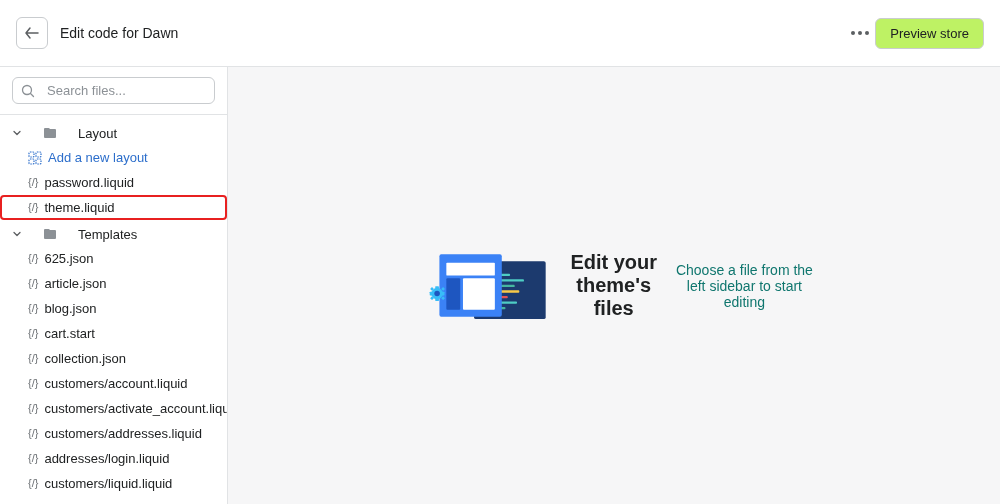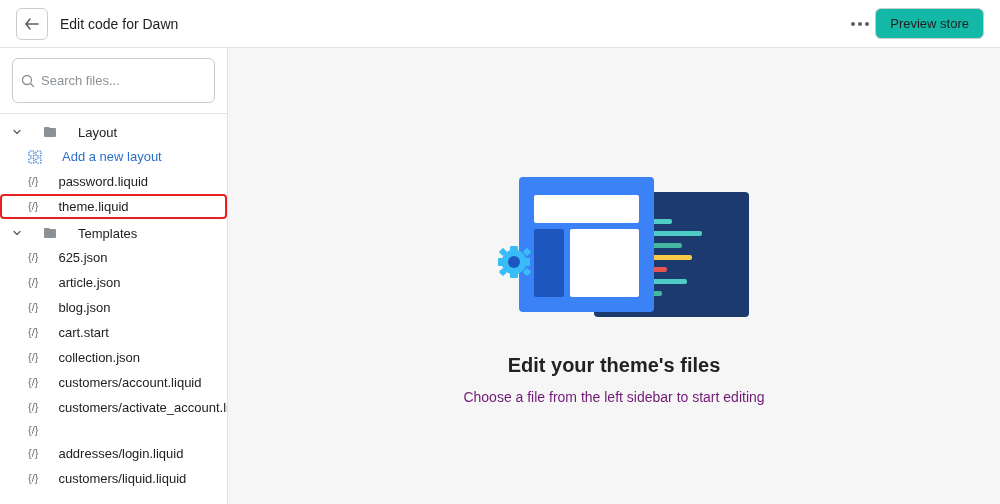--- a/index.html
+++ b/index.html
@@ -1,58 +1,58 @@
 <!DOCTYPE html>
 <html><head>
   <meta charset="utf-8">
   <style>
     * { margin: 0; padding: 0; box-sizing: border-box; }
     body { font-family: -apple-system, BlinkMacSystemFont, 'Segoe UI', sans-serif; font-size: 13px; background: #f6f6f7; display: flex; flex-direction: column; height: 504px; overflow: hidden; }
 
     
     .header {
-      display: flex; align-items: center; padding: 0 16px; height: 48px;
+      display: flex; align-items: center; padding: 0 16px; height: 67px;
       background: #fff; border-bottom: 1px solid #e1e3e5; flex-shrink: 0;
     }
     .header-back-btn {
       display: flex; align-items: center; justify-content: center;
       width: 32px; height: 32px; border: 1px solid #c9cccf; border-radius: 6px;
       cursor: pointer; background: #fff; margin-right: 12px; flex-shrink: 0;
     }
     .header-title {
       font-size: 14px; font-weight: 500; color: #202223; flex: 1;
     }
     .header-more-btn {
       display: flex; align-items: center; gap: 3px; cursor: pointer;
       padding: 4px 6px; margin-left: 6px;
     }
     .dot { width: 4px; height: 4px; border-radius: 50%; background: #5c5f62; }
     .preview-btn {
       margin-left: auto; padding: 7px 14px; border: 1px solid #c9cccf;
-      border-radius: 6px; background: #14b8a6; font-size: 13px; font-weight: 500;
+      border-radius: 6px; background: #bef264; font-size: 13px; font-weight: 500;
       color: #202223; cursor: pointer;
     }
 
     
     .main {
       display: flex; flex: 1; overflow: hidden;
     }
 
     
     .sidebar {
       width: 228px; flex-shrink: 0; background: #fff;
       border-right: 1px solid #e1e3e5; display: flex; flex-direction: column;
       overflow: hidden;
     }
     .search-box {
       padding: 10px 12px; border-bottom: 1px solid #e1e3e5; flex-shrink: 0;
     }
     .search-input-wrap {
-      display: flex; align-items: center; gap: 6px;
-      border: 1px solid #c9cccf; border-radius: 6px; padding: 14px 8px;
+      display: flex; align-items: center; gap: 12px;
+      border: 1px solid #c9cccf; border-radius: 6px; padding: 5px 8px;
       background: #fff;
     }
     .search-icon-svg { color: #8c9196; flex-shrink: 0; }
     .search-input {
       border: none; outline: none; font-size: 13px; color: #202223;
       background: transparent; flex: 1; width: 100%;
     }
     .search-input::placeholder { color: #8c9196; }
 
     .sidebar-scroll { overflow-y: auto; flex: 1; padding: 4px 0; }
@@ -64,40 +64,40 @@
       display: flex; align-items: center; gap: 20px;
       padding: 6px 8px 4px 12px; cursor: pointer;
     }
     .section-header .chevron {
       width: 10px; height: 10px; display: flex; align-items: center; justify-content: center;
       flex-shrink: 0;
     }
     .section-label { font-size: 13px; color: #202223; font-weight: 500; }
 
     .sidebar-item {
-      display: flex; align-items: center; gap: 20px;
+      display: flex; align-items: center; gap: 6px;
       padding: 5px 8px 5px 28px; cursor: pointer; color: #202223;
     }
     .sidebar-item.add-new { color: #2c6ecb; }
 
     .sidebar-item.active-selected {
       border: 2px solid #e82020; border-radius: 4px;
       padding: 3px 6px 3px 26px;
     }
 
     .item-icon { flex-shrink: 0; color: #6d7175; font-size: 12px; line-height: 1; }
     .item-label { font-size: 13px; }
 
     
     .content {
       flex: 1; display: flex; align-items: center; justify-content: center;
       background: #f6f6f7;
     }
     .welcome-box {
-      display: flex; flex-direction: column; align-items: center; gap: 12px;
+      display: flex; align-items: center; gap: 12px;
       max-width: 400px; text-align: center;
     }
 
     
   </style>
 </head>
 <body>
 
 <div class="header">
   <button class="header-back-btn">
@@ -204,20 +204,21 @@
         <span class="item-label">customers/account.liquid</span>
       </div>
 
       <div class="sidebar-item">
         <span class="item-icon" style="font-size:11px;">{/}</span>
         <span class="item-label">customers/activate_account.liquid</span>
       </div>
 
       <div class="sidebar-item">
         <span class="item-icon" style="font-size:11px;">{/}</span>
+        <span class="item-label">customers/addresses.liquid</span>
       </div>
 
       <div class="sidebar-item">
         <span class="item-icon" style="font-size:11px;">{/}</span>
         <span class="item-label">addresses/login.liquid</span>
       </div>
 
       <div class="sidebar-item">
         <span class="item-icon" style="font-size:11px;">{/}</span>
         <span class="item-label">customers/liquid.liquid</span>
@@ -262,17 +263,17 @@
           <rect x="16" y="17" width="6" height="6" rx="1" fill="#38bdf8" transform="rotate(45, 19, 20)"></rect>
           <rect x="40" y="17" width="6" height="6" rx="1" fill="#38bdf8" transform="rotate(45, 43, 20)"></rect>
           <rect x="16" y="37" width="6" height="6" rx="1" fill="#38bdf8" transform="rotate(45, 19, 40)"></rect>
           <rect x="40" y="37" width="6" height="6" rx="1" fill="#38bdf8" transform="rotate(45, 43, 40)"></rect>
         </g>
       </svg>
 
       <div>
         <strong style="font-size:20px; color:#202223; font-weight:600;">Edit your theme's files</strong>
       </div>
-      <div style="font-size:14px; color:#701a75;">Choose a file from the left sidebar to start editing</div>
+      <div style="font-size:14px; color:#0f766e;">Choose a file from the left sidebar to start editing</div>
     </div>
   </div>
 
 </div>
 
 </body></html>

